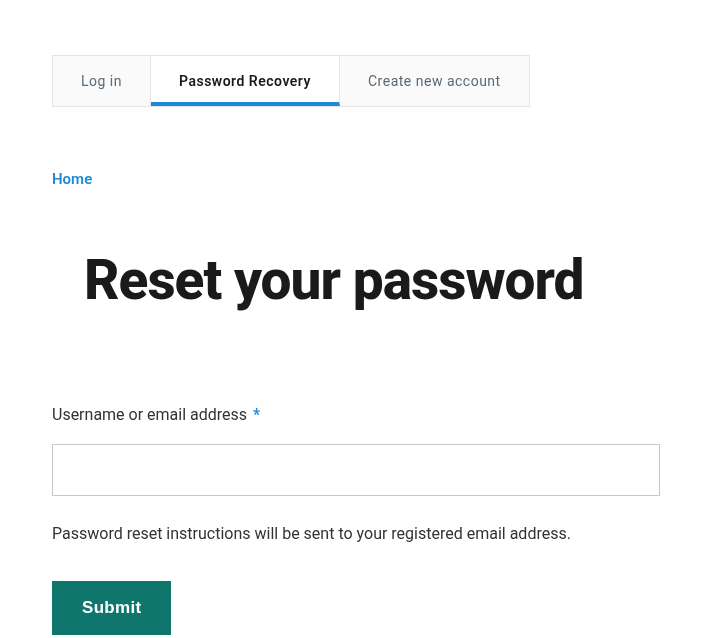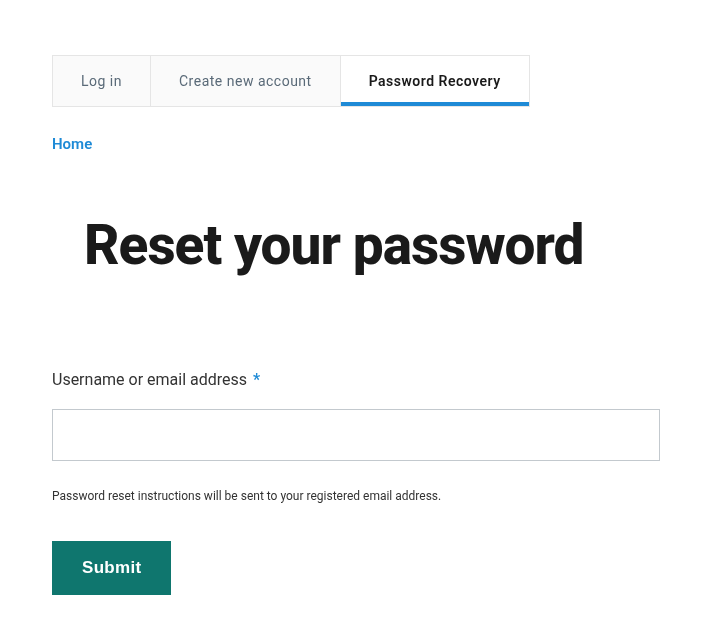--- a/index.html
+++ b/index.html
@@ -36,21 +36,21 @@
       border-right: none;
     }
     .tab.active {
       background: #fff;
       color: #1a1a1a;
       font-weight: 600;
       border-bottom: 4px solid #1e8ad6;
       padding-bottom: 13px;
     }
     .breadcrumb {
-      margin-top: 27px;
+      margin-top: 62px;
       margin-bottom: 0;
     }
     .breadcrumb-link {
       color: #1e8ad6;
       font-size: 15px;
       font-weight: 600;
       text-decoration: none;
       cursor: pointer;
     }
     .page-title {
@@ -80,43 +80,43 @@
       height: 52px;
       margin-top: 20px;
       padding: 10px 14px;
       font-size: 16px;
       border: 1px solid #c3c9ce;
       background: #fff;
       outline: none;
     }
     .help-text {
       margin-top: 28px;
-      font-size: 12px;
+      font-size: 16px;
       color: #333;
     }
     .submit-button {
       margin-top: 38px;
       padding: 17px 30px;
       font-size: 17px;
       font-weight: 700;
       color: #fff;
       background: #0f766e;
       border: none;
       cursor: pointer;
       letter-spacing: 0.3px;
     }
   </style>
 </head>
 <body>
 
 <div class="container">
   <nav class="tabs">
     <a class="tab">Log in</a>
+    <a class="tab active">Password Recovery</a>
     <a class="tab">Create new account</a>
-    <a class="tab active">Password Recovery</a>
   </nav>
 
   <div class="breadcrumb">
     <a class="breadcrumb-link">Home</a>
   </div>
 
   <h1 class="page-title">Reset your password</h1>
 
   <form class="form">
     <label>

